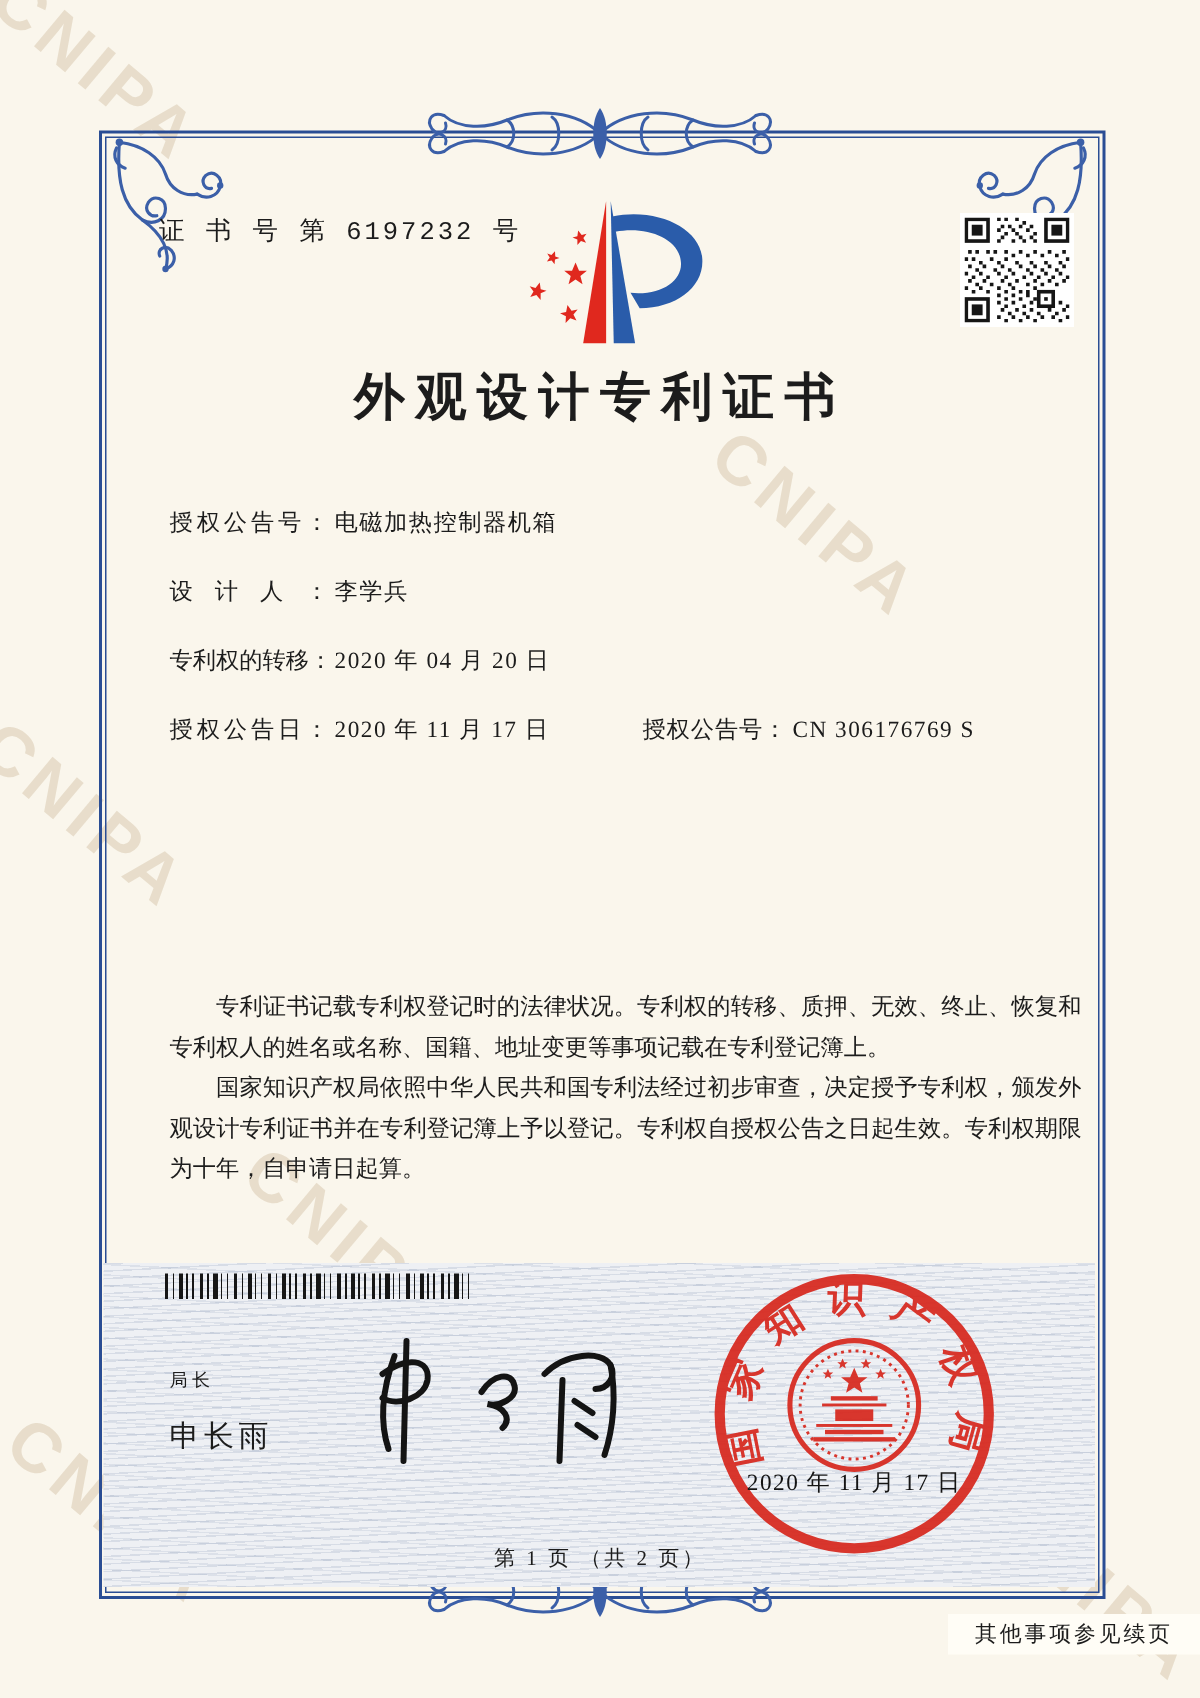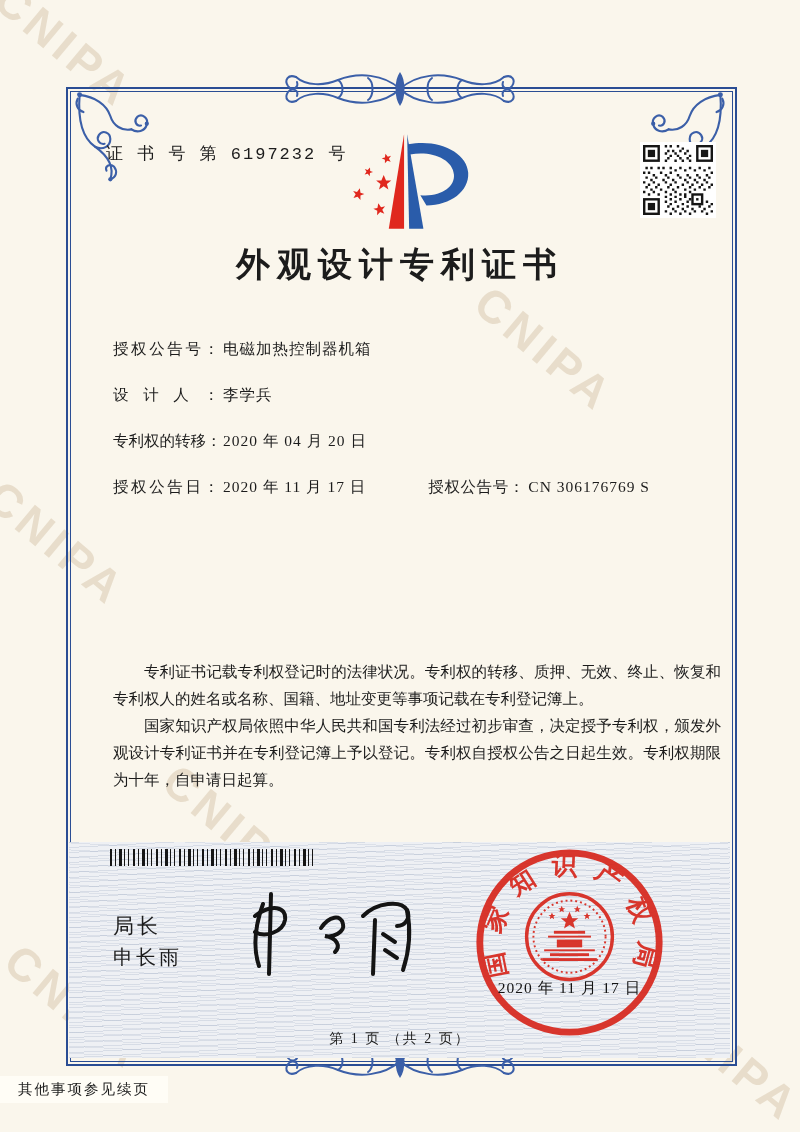--- a/index.html
+++ b/index.html
@@ -59,36 +59,36 @@
   }
   .barcode{
     position:absolute; left:110px; top:849px; width:206px; height:17px; z-index:5;
     background-image:repeating-linear-gradient(90deg,
       #161616 0 2px, transparent 2px 5px,
       #161616 5px 6px, transparent 6px 9px,
       #161616 9px 12px, transparent 12px 14px,
       #161616 14px 15px, transparent 15px 18px,
       #161616 18px 19px, transparent 19px 23px);
   }
-  .signatory-title{position:absolute; left:113px; top:912px; font-size:21px; letter-spacing:3px; z-index:5;
+  .signatory-title{position:absolute; left:113px; top:912px; font-size:12px; letter-spacing:3px; z-index:5;
     font-family:"Liberation Sans","DejaVu Sans",sans-serif;}
   .signatory-name{position:absolute; left:113px; top:944px; font-size:20px; letter-spacing:3px; z-index:5;
     font-family:"Liberation Sans","DejaVu Sans",sans-serif;}
   .signature{position:absolute; left:225px; top:886px; z-index:5;}
   .seal{position:absolute; left:472px; top:845px; z-index:6; opacity:0.93;}
   .seal-date{
     position:absolute; left:472px; top:978px; width:195px; text-align:center;
     font-size:15.5px; color:#141414; letter-spacing:1px; z-index:7;
   }
   .page-footer{
     position:absolute; left:0; top:1030px; width:100%; text-align:center;
     font-size:14px; letter-spacing:2px; z-index:5;
   }
   .continuation-note{
-    position:absolute; left:0; top:1076px; width:100%; text-align:left; z-index:4;
+    position:absolute; left:0; top:1076px; width:100%; text-align:right; z-index:4;
     font-size:14.5px; letter-spacing:2px;
   }
   .continuation-note span{background:#fffdf6; padding:4px 18px; display:inline-block;}
 </style>
 </head>
 <body>
 
 <div class="page">
 
   <svg width="0" height="0" style="position:absolute">

